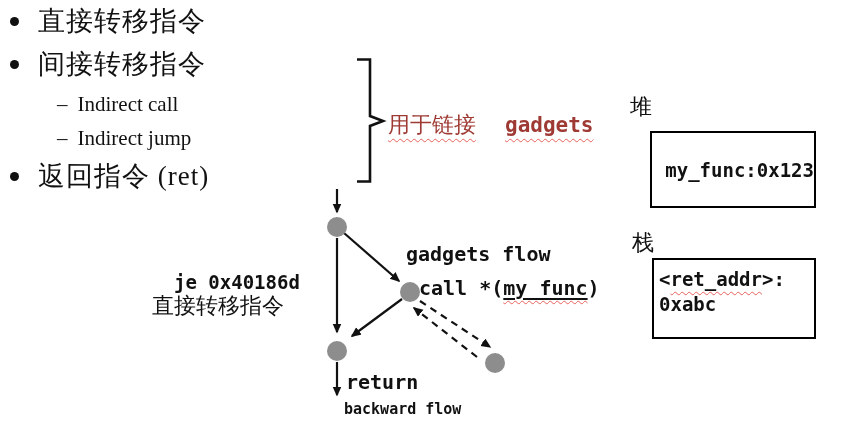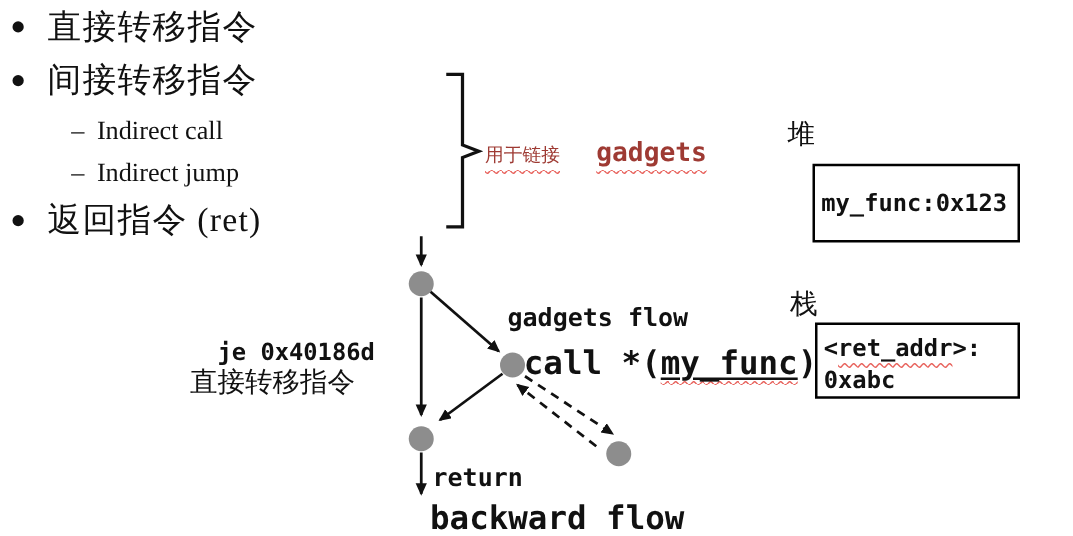--- a/index.html
+++ b/index.html
@@ -22,35 +22,35 @@
   .dash { display:inline-block; margin-right:10px; }
 
   
   .annotation {
     position:absolute; left:388px; top:110px; white-space:nowrap;
     color:#9e3a33;
     text-decoration:underline; text-decoration-style:wavy;
     text-decoration-color:#e8625c; text-decoration-thickness:1px;
     text-underline-offset:6px;
   }
-  .annotation .zh { font-size:15px; font-family:"DejaVu Serif","Liberation Serif",serif; }
+  .annotation .zh { font-size:22px; font-family:"DejaVu Serif","Liberation Serif",serif; }
   .annotation .en { font-size:21px; font-family:"DejaVu Sans Mono","Liberation Mono",monospace; font-weight:bold;margin-left:29px; }
 
   
   .mono {
     font-family:"DejaVu Sans Mono","Liberation Mono",monospace;
     font-weight:bold; color:#111; white-space:nowrap;
   }
   .lbl-jump     { left:174px; top:261px; font-size:19px;margin-top:10px; }
   .lbl-jumpnote { left:152px; top:291px; font-size:22px; white-space:nowrap;
                   font-family:"DejaVu Serif","Liberation Serif",serif; }
   .lbl-forward  { left:406px; top:242px; font-size:20px; }
-  .lbl-call     { left:419px; top:276px; font-size:26px; }
+  .lbl-call     { left:419px; top:276px; font-size:20px; }
   .lbl-return   { left:346px; top:370px; font-size:20px;text-align:center; }
-  .lbl-backward { left:344px; top:400px; font-size:26px; }
+  .lbl-backward { left:344px; top:400px; font-size:15px; }
 
   .wavy {
     text-decoration:underline; text-decoration-style:wavy;
     text-decoration-color:#e8625c; text-decoration-thickness:1px;
     text-underline-offset:5px;
   }
   .solid-u {
     text-decoration:underline; text-decoration-style:solid;
     text-decoration-color:#111; text-decoration-thickness:1.5px;
     text-underline-offset:3px;
@@ -60,23 +60,23 @@
   .mem-label { position:absolute; font-size:22px; white-space:nowrap;
                font-family:"DejaVu Serif","Liberation Serif",serif; }
   .heap-label  { left:630px; top:92px; }
   .stack-label { left:632px; top:228px; }
   .mem-box {
     position:absolute; border:2px solid #000; background:#fff;
     font-family:"DejaVu Sans Mono","Liberation Mono",monospace;
     font-weight:bold; font-size:19px; color:#111;
     box-sizing:border-box; white-space:nowrap;
   }
-  .heap-box  { left:650px; top:131px; width:166px; height:63px;
-               display:flex; align-items:center; padding-left:5px; }
-  .stack-box { left:652px; top:258px; width:164px; height:61px;
+  .heap-box  { left:650px; top:131px; width:166px; height:77px;
+               display:flex; align-items:center; padding-left:5px;justify-content:flex-end; }
+  .stack-box { left:652px; top:258px; width:164px; height:81px;
                padding:7px 0 0 5px; line-height:25px; }
 
   
   svg.overlay { position:absolute; left:0; top:0; }
   svg.overlay line, svg.overlay polyline { stroke:#111; }
 </style>
 </head>
 <body>
 
 <div class="stage">

